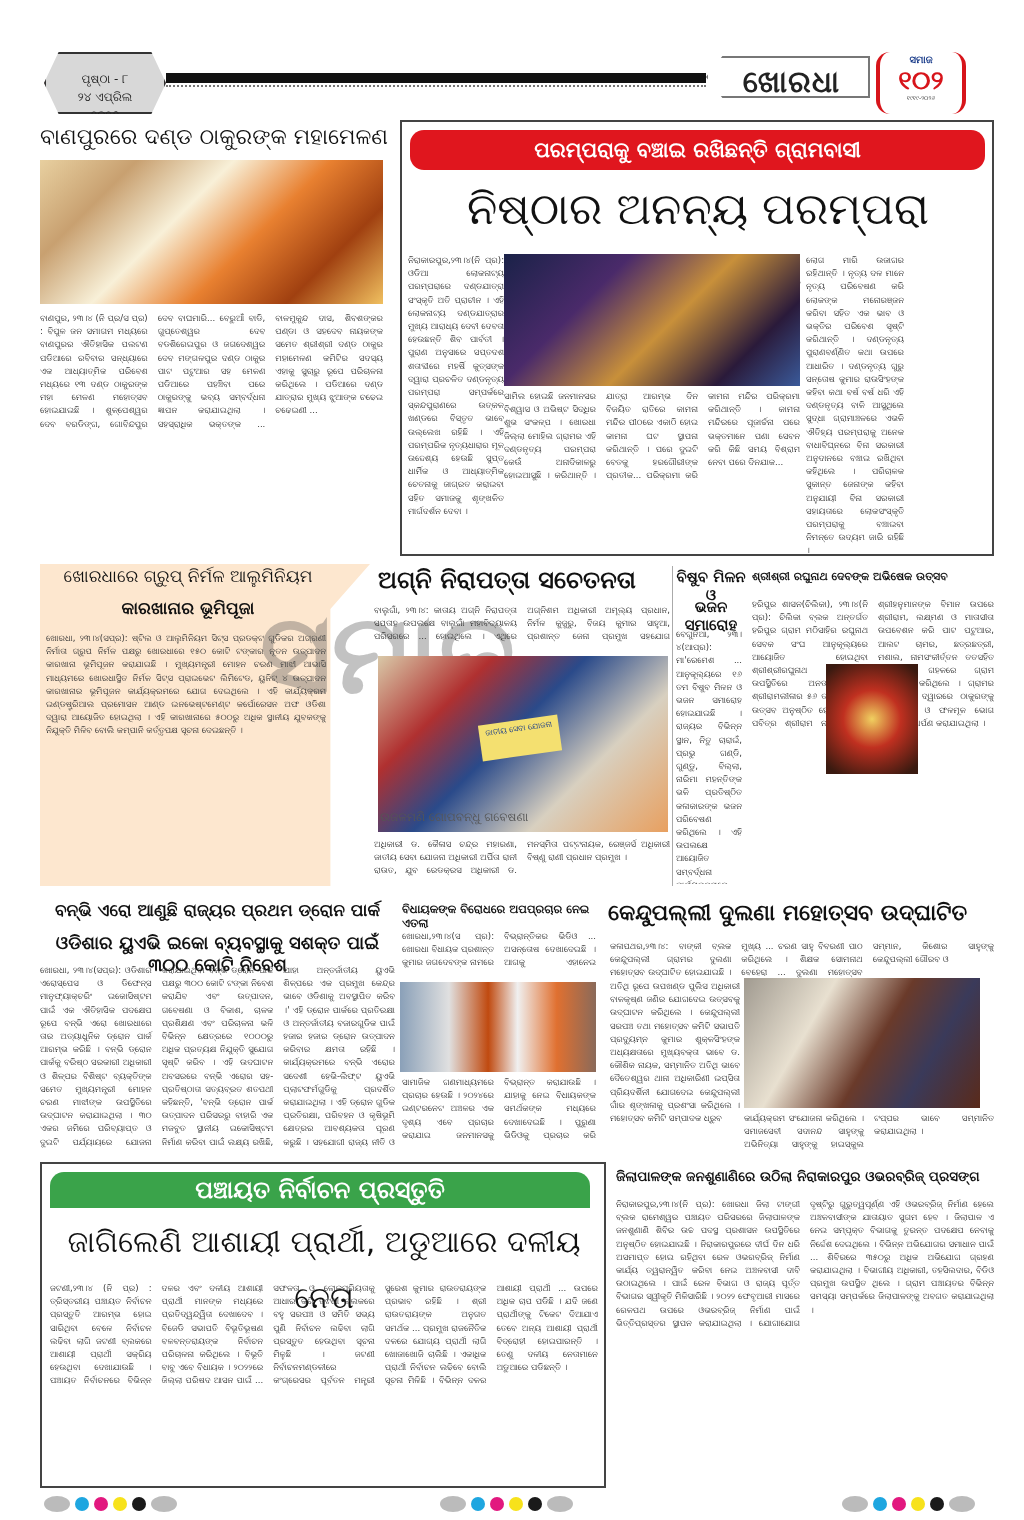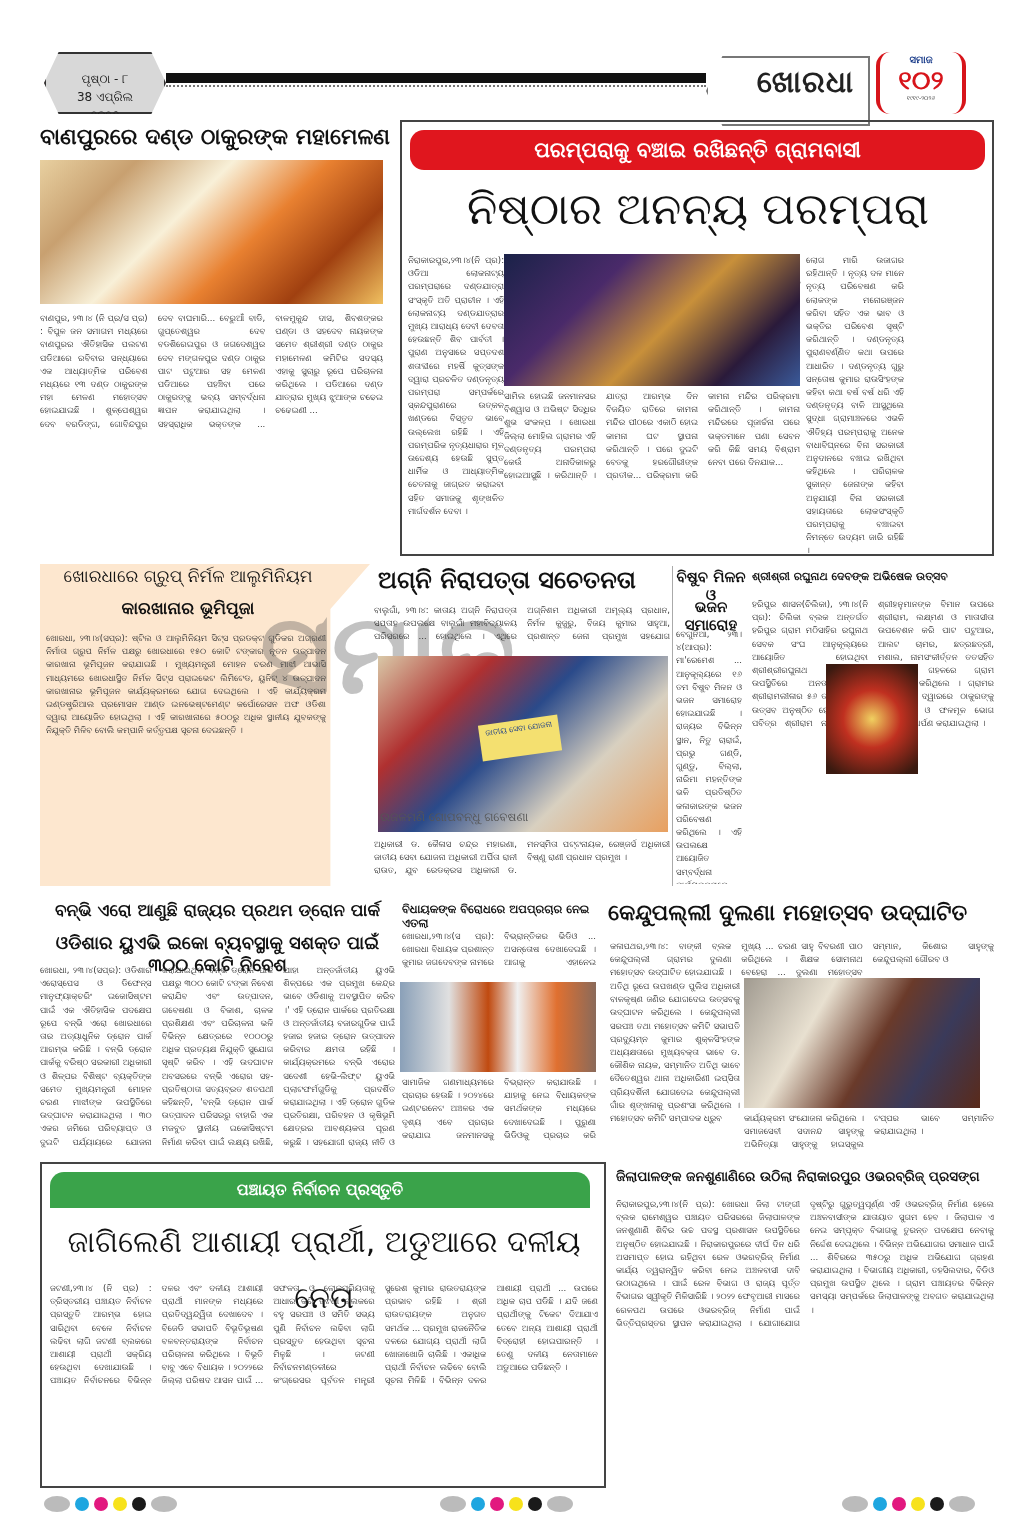--- a/index.html
+++ b/index.html
@@ -4,21 +4,21 @@
 <style>
   * { box-sizing: border-box; margin: 0; padding: 0; }
   body { width: 1024px; height: 1520px; background: #fff; font-family: "DejaVu Sans", sans-serif; color: #222; position: relative; overflow: hidden; }
   .abs { position: absolute; }
   
   .page-badge { left: 44px; top: 52px; width: 122px; height: 62px; background: #d8d8d8; border: 2px solid #333; clip-path: polygon(12% 0, 88% 0, 100% 50%, 88% 100%, 12% 100%, 0 50%); text-align: center; font-size: 12px; line-height: 18px; padding-top: 16px; }
   .badge-red-l { left: 44px; top: 62px; width: 20px; height: 42px; background: #d7141a; clip-path: polygon(100% 0, 0 50%, 100% 100%); }
   .badge-red-r { left: 146px; top: 62px; width: 20px; height: 42px; background: #d7141a; clip-path: polygon(0 0, 100% 50%, 0 100%); }
   .header-rule { left: 166px; top: 73px; width: 540px; height: 10px; background: #111; }
   .header-dots { left: 166px; top: 85px; width: 540px; height: 3px; border-top: 2px dotted #777; }
-  .section-tab { left: 706px; top: 56px; width: 164px; height: 70px; border: 2px solid #777; border-radius: 0 0 0 0; clip-path: polygon(10% 0, 100% 0, 100% 100%, 10% 100%, 0 50%); background: #fff; font-family: "DejaVu Serif", serif; font-size: 30px; font-weight: bold; text-align: right; padding: 6px 14px 0 0; letter-spacing: 1px; color: #222; }
+  .section-tab { left: 706px; top: 56px; width: 164px; height: 42px; border: 2px solid #777; border-radius: 0 0 0 0; clip-path: polygon(10% 0, 100% 0, 100% 100%, 10% 100%, 0 50%); background: #fff; font-family: "DejaVu Serif", serif; font-size: 30px; font-weight: bold; text-align: right; padding: 6px 28px 0 0; letter-spacing: 1px; color: #222; }
   .logo { left: 876px; top: 52px; width: 90px; height: 62px; border-left: 4px solid #d7141a; border-right: 4px solid #d7141a; border-radius: 14px; text-align: center; }
   .logo-top { font-size: 10px; color: #1a3c8a; font-weight: bold; margin-top: 2px; }
   .logo-num { font-size: 26px; color: #d7141a; font-weight: bold; line-height: 28px; }
   .logo-yrs { font-size: 6px; color: #333; }
   
   .headline { font-family: "DejaVu Sans", sans-serif; color: #111; }
   .photo { background: linear-gradient(135deg, #caa163 0%, #8a4a2a 35%, #e8d5a0 60%, #6b3a22 100%); }
   .photo.night { background: linear-gradient(135deg, #1a2248 0%, #4a2a6a 30%, #c8903a 55%, #2a1a3a 80%, #3a5a9a 100%); }
   .photo.day { background: linear-gradient(135deg, #d9c9a8 0%, #b03030 25%, #2a4a8a 45%, #d8d0c0 70%, #e8a060 100%); }
   .photo.shrine { background: radial-gradient(circle at 50% 50%, #f0d060 0%, #c03020 40%, #3a1a10 90%); }
@@ -37,33 +37,33 @@
   .regmarks { display: flex; align-items: center; gap: 3px; }
   .watermark { font-size: 110px; color: rgba(80,80,80,0.35); font-weight: bold; }
 </style>
 </head>
 <body>
 
 <div class="abs badge-red-l"></div>
 <div class="abs badge-red-r"></div>
 <div class="abs page-badge">
   <div>ପୃଷ୍ଠା - ୮</div>
-  <div>38 ଏପ୍ରିଲ</div>
+  <div>୨୪ ଏପ୍ରିଲ</div>
   <div>୨୦୨୬</div>
 </div>
 <div class="abs header-rule"></div>
 <div class="abs header-dots"></div>
 <div class="abs section-tab">ଖୋରଧା</div>
 <div class="abs logo">
   <div class="logo-top">ସମାଜ</div>
   <div class="logo-num">୧୦୨</div>
   <div class="logo-yrs">୧୯୧୯-୨୦୨୬</div>
 </div>
 
-<div class="abs headline" style="left:40px;top:124px;width:350px;font-size:22px;font-weight:bold;">ବାଣପୁରରେ ଦଣ୍ଡ ଠାକୁରଙ୍କ ମହାମେଳଣ</div>
+<div class="abs headline" style="left:40px;top:124px;width:350px;font-size:22px;font-weight:normal;">ବାଣପୁରରେ ଦଣ୍ଡ ଠାକୁରଙ୍କ ମହାମେଳଣ</div>
 <div class="abs photo" style="left:40px;top:160px;width:343px;height:144px;background:linear-gradient(135deg,#e8d0a0 0%,#c8a070 20%,#f8f0d8 40%,#e88030 60%,#a04010 80%,#f0c060 100%);"></div>
 <div class="abs body-text cols3" style="left:40px;top:312px;width:343px;height:240px;">ବାଣପୁର, ୨୩।୪ (ନି ପ୍ର/ସ ପ୍ର) : ବିପୁଳ ଜନ ସମାଗମ ମଧ୍ୟରେ ବାଣପୁରର ଐତିହାସିକ ପଲଟଣ ପଡିଆରେ ରବିବାର ସନ୍ଧ୍ୟାରେ ଏକ ଆଧ୍ୟାତ୍ମିକ ପରିବେଶ ମଧ୍ୟରେ ୧୩ ଦଣ୍ଡ ଠାକୁରଙ୍କ ମହା ମେଳଣ ମହୋତ୍ସବ ହୋଇଯାଇଛି । ଶୁଳ୍ପେଶ୍ୱର ଦେବ ବରଡିଙ୍ଗ, ଗୋବିନ୍ଦପୁର ଦେବ ବାଘମାରି... ବେରୁଆଁ ବାଡି, ଗୁପ୍ତେଶ୍ୱର ଦେବ ବଡଶିରେଇପୁର ଓ ଜଗଦେଶ୍ୱର ଦେବ ମଙ୍ଗଳପୁର ଦଣ୍ଡ ଠାକୁର ପାଟ ପଟୁଆର ସହ ମେଳଣ ପଡିଆରେ ପହଞ୍ଚିବା ପରେ ଠାକୁରଙ୍କୁ ଭବ୍ୟ ସମ୍ବର୍ଦ୍ଧନା ଜ୍ଞାପନ କରାଯାଇଥିଲା । ସହସ୍ରାଧିକ ଭକ୍ତଙ୍କ ... ବାଳମୁକୁନ୍ଦ ଦାସ, ଶିବଶଙ୍କର ପଣ୍ଡା ଓ ସହଦେବ ନାୟକଙ୍କ ସମେତ ଶ୍ରୀଶ୍ରୀ ଦଣ୍ଡ ଠାକୁର ମହାମେଳଣ କମିଟିର ସଦସ୍ୟ ଏହାକୁ ସୁଚାରୁ ରୂପେ ପରିଚାଳନା କରିଥିଲେ । ପଡିଆରେ ଦଣ୍ଡ ଯାତ୍ରାର ମୁଖ୍ୟ ଝୁଆଙ୍କ ଚଢେଇ ଚଢେଇଣୀ ...</div>
 
 <div class="abs box" style="left:400px;top:120px;width:594px;height:436px;"></div>
 <div class="abs red-banner" style="left:410px;top:130px;width:575px;height:40px;font-size:21px;line-height:40px;">ପରମ୍ପରାକୁ ବଞ୍ଚାଇ ରଖିଛନ୍ତି ଗ୍ରାମବାସୀ</div>
 <div class="abs headline" style="left:408px;top:178px;width:580px;font-size:44px;line-height:62px;text-align:center;">ନିଷ୍ଠାର ଅନନ୍ୟ ପରମ୍ପରା ଦଣ୍ଡଯାତ୍ରା</div>
 <div class="abs body-text" style="left:408px;top:254px;width:96px;height:296px;">ନିରାକାରପୁର,୨୩।୪(ନି ପ୍ର): ଓଡିଆ ଲୋକନାଟ୍ୟ ପରମ୍ପରାରେ ଦଣ୍ଡଯାତ୍ରା ସଂସ୍କୃତି ଅତି ପ୍ରାଚୀନ । ଏହି ଲୋକନାଟ୍ୟ ଦଣ୍ଡଯାତ୍ରାର ମୁଖ୍ୟ ଆରାଧ୍ୟ ଦେବୀ ଦେବତା ହେଉଛନ୍ତି ଶିବ ପାର୍ବତୀ । ପୁରାଣ ଅନୁସାରେ ସପ୍ତଦଶ ଶତାବ୍ଦୀରେ ମହର୍ଷି କୁତ୍ସଙ୍କ ଦ୍ୱାରା ପ୍ରଚଳିତ ଦଣ୍ଡନୃତ୍ୟ ପରମ୍ପରା ସମ୍ପର୍କରେ ସ୍କନ୍ଦପୁରାଣରେ ଉତ୍କଳ ଖଣ୍ଡରେ ବିସ୍ତୃତ ଭାବେ ଉଲ୍ଲେଖ ରହିଛି । ଏହି ପରମ୍ପରିକ ନୃତ୍ୟଧାରାର ମୂଳ ଉଦ୍ଦେଶ୍ୟ ହେଉଛି ସୁପ୍ତ ଧାର୍ମିକ ଓ ଆଧ୍ୟାତ୍ମିକ ଚେତନାକୁ ଜାଗ୍ରତ କରାଇବା ସହିତ ସମାଜକୁ ଶୃଙ୍ଖଳିତ ମାର୍ଗଦର୍ଶନ ଦେବା ।</div>
 <div class="abs photo night" style="left:504px;top:254px;width:296px;height:132px;"></div>
 <div class="abs body-text cols3" style="left:504px;top:390px;width:296px;height:162px;">ସାମିଲ ହୋଇଛି ଜନମାନସର ବିଶ୍ୱାସ ଓ ଅଭିଷ୍ଟ ସିଦ୍ଧିର ଶୁଭ ସଂକଳ୍ପ । ଖୋରଧା ଜିଲ୍ଲା ମୋହିଲ ଗ୍ରାମର ଏହି ଦଣ୍ଡନୃତ୍ୟ ପରମ୍ପରା କେଉଁ ଅନାଦିକାଳରୁ ହୋଇଆସୁଛି । କରିଥାନ୍ତି । ଯାତ୍ରା ଆରମ୍ଭ ଦିନ ବିଜୟିତ ରାତିରେ କାମନା ମନ୍ଦିର ପୀଠରେ ଏକାଠି ହୋଇ କାମନା ଘଟ ସ୍ଥାପନା କରିଥାନ୍ତି । ପରେ ଦୁଇଟି ବେତକୁ ହରଗୌରୀଙ୍କ ପ୍ରତୀକ... ପରିକ୍ରମା କରି କାମନା ମନ୍ଦିର ପରିକ୍ରମା କରିଥାନ୍ତି । କାମନା ମନ୍ଦିରରେ ପୂଜାର୍ଚ୍ଚନା ପରେ ଭକ୍ତମାନେ ପଣା ସେବନ କରି କିଛି ସମୟ ବିଶ୍ରାମ ନେବା ପରେ ଦିନଯାକ...</div>
 <div class="abs body-text" style="left:806px;top:254px;width:98px;height:300px;">ଲୋଗ ମାରି ଉଜାଗର ରହିଥାନ୍ତି । ନୃତ୍ୟ ଦଳ ମାନେ ନୃତ୍ୟ ପରିବେଷଣ କରି ଲୋକଙ୍କ ମନୋରଞ୍ଜନ କରିବା ସହିତ ଏକ ଭାବ ଓ ଭକ୍ତିର ପରିବେଶ ସୃଷ୍ଟି କରିଥାନ୍ତି । ଦଣ୍ଡନୃତ୍ୟ ପୁରାଣବର୍ଣ୍ଣିତ କଥା ଉପରେ ଆଧାରିତ । ଦଣ୍ଡନୃତ୍ୟ ଗୁରୁ ସନ୍ତୋଷ କୁମାର ରାଉସିଂହଙ୍କ କହିବା କଥା ବର୍ଷ ବର୍ଷ ଧରି ଏହି ଦଣ୍ଡନୃତ୍ୟ ବାଳି ଆସୁଥିଲେ ସୁଦ୍ଧା ଗ୍ରାମାଞ୍ଚଳରେ ଏଭଳି ଐତିହ୍ୟ ପରମ୍ପରାକୁ ଅନେକ ବାଧାବିଘ୍ନରେ ବିନା ସରକାରୀ ଅନୁଦାନରେ ବଞ୍ଚାଇ ରଖିଥିବା କହିଥିଲେ । ପରିଚାଳକ ସୁକାନ୍ତ ଜେନାଙ୍କ କହିବା ଅନୁଯାୟୀ ବିନା ସରକାରୀ ସହାୟତାରେ ଲୋକସଂସ୍କୃତି ପରମ୍ପରାକୁ ବଞ୍ଚାଇବା ନିମନ୍ତେ ଉଦ୍ୟମ ଜାରି ରହିଛି ।</div>
@@ -99,21 +99,21 @@
 <div class="abs photo office" style="left:400px;top:982px;width:196px;height:90px;"></div>
 <div class="abs body-text cols2" style="left:402px;top:1076px;width:194px;height:76px;">ସାମାଜିକ ଗଣମାଧ୍ୟମରେ ପ୍ରଚାର ହେଉଛି । ୨୦୨୪ରେ ଇଣ୍ଟରନେଟ ଅଞ୍ଚଳର ଏକ ଦୃଶ୍ୟ ଏବେ ପ୍ରଚାର କରାଯାଇ ଜନମାନସକୁ ବିଭ୍ରାନ୍ତ କରାଯାଉଛି । ଯାହାକୁ ନେଇ ବିଧାୟକଙ୍କ ସମର୍ଥକଙ୍କ ମଧ୍ୟରେ ଦେଖାଦେଇଛି । ପୁରୁଣା ଭିଡିଓକୁ ପ୍ରଚାର କରି ବିଧାୟକଙ୍କ ସମ୍ମାନହାନୀ ଉଦ୍ୟମ କରିଥିବା ବ୍ୟକ୍ତିବିଶେଷଙ୍କ ବିରୋଧରେ କାର୍ଯ୍ୟାନୁଷ୍ଠାନ ପାଇଁ ସାଇବର ଥାନାରେ ଏତଲା ଦିଆଯାଇଛି ।</div>
 
 <div class="abs headline" style="left:608px;top:900px;width:390px;font-size:22px;font-weight:bold;">କେନ୍ଦୁପଲ୍ଲୀ ଦୁଲଣା ମହୋତ୍ସବ ଉଦ୍‌ଘାଟିତ</div>
 <div class="abs body-text cols3" style="left:610px;top:940px;width:384px;height:40px;">କଳାପଥର,୨୩।୪: ବାଙ୍କୀ ବ୍ଲକ କେନ୍ଦୁପଲ୍ଲୀ ଗ୍ରାମର ଦୁଲଣା ମହୋତ୍ସବ ଉଦ୍‌ଘାଟିତ ହୋଇଯାଇଛି । ମୁଖ୍ୟ ... ଚରଣ ସାହୁ ବିବରଣୀ ପାଠ କରିଥିଲେ । ଶିକ୍ଷକ ସୋମନାଥ ବେହେରା ... ଦୁଲଣା ମହୋତ୍ସବ ସମ୍ମାନ, କିଶୋର ସାହୁଙ୍କୁ କେନ୍ଦୁପଲ୍ଲୀ ଗୌରବ ଓ</div>
 <div class="abs body-text" style="left:610px;top:980px;width:130px;height:168px;">ଅତିଥି ରୂପେ ଉପଖଣ୍ଡ ପୁଲିସ ଅଧିକାରୀ ବାଳକୃଷ୍ଣ ଜଣିର ଯୋଗଦେଇ ଉତ୍ସବକୁ ଉଦ୍‌ଘାଟନ କରିଥିଲେ । କେନ୍ଦୁପଲ୍ଲୀ ସରପଞ୍ଚ ତଥା ମହୋତ୍ସବ କମିଟି ସଭାପତି ପ୍ରଦ୍ୟୁମ୍ନ କୁମାର ଶୁକ୍ଳସିଂହଙ୍କ ଅଧ୍ୟକ୍ଷତାରେ ମୁଖ୍ୟବକ୍ତା ଭାବେ ଡ. କୌଶିକ ନାୟକ, ସମ୍ମାନିତ ଅତିଥି ଭାବେ ଦୈତେଶ୍ୱର ଥାନା ଅଧିକାରିଣୀ ଇପ୍ସିତା ପ୍ରିୟଦର୍ଶିନୀ ଯୋଗଦେଇ କେନ୍ଦୁପଲ୍ଲୀ ଗାଁର ଶୃଙ୍ଖଳାକୁ ପ୍ରଶଂସା କରିଥିଲେ । ମହୋତ୍ସବ କମିଟି ସମ୍ପାଦକ ଧ୍ରୁବ</div>
 <div class="abs photo stage" style="left:744px;top:978px;width:236px;height:130px;"></div>
 <div class="abs body-text cols2" style="left:744px;top:1112px;width:250px;height:40px;">କାର୍ଯ୍ୟକ୍ରମ ସଂଯୋଜନା କରିଥିଲେ । ସମାଜସେବୀ ସଦାନନ୍ଦ ସାହୁଙ୍କୁ ଅଭିନିତ୍ୟା ସାହୁଙ୍କୁ ହାଇସ୍କୁଲ ଟପ୍ପର ଭାବେ ସମ୍ମାନିତ କରାଯାଇଥିଲା ।</div>
 
 <div class="abs box" style="left:40px;top:1162px;width:566px;height:326px;"></div>
-<div class="abs green-banner" style="left:50px;top:1172px;width:540px;height:36px;font-size:16px;line-height:36px;">ପଞ୍ଚାୟତ ନିର୍ବାଚନ ପ୍ରସ୍ତୁତି</div>
+<div class="abs green-banner" style="left:50px;top:1172px;width:540px;height:36px;font-size:24px;line-height:36px;">ପଞ୍ଚାୟତ ନିର୍ବାଚନ ପ୍ରସ୍ତୁତି</div>
 <div class="abs headline" style="left:50px;top:1214px;width:548px;font-size:30px;line-height:56px;text-align:center;">ଜାଗିଲେଣି ଆଶାୟୀ ପ୍ରାର୍ଥୀ, ଅଡୁଆରେ ଦଳୀୟ ନେତା</div>
 <div class="abs body-text" style="left:50px;top:1282px;width:548px;height:200px;column-count:5;column-gap:10px;">ଜଟଣୀ,୨୩।୪ (ନି ପ୍ର) : ତ୍ରିସ୍ତରୀୟ ପଞ୍ଚାୟତ ନିର୍ବାଚନ ପ୍ରସ୍ତୁତି ଆରମ୍ଭ ହୋଇ ସାରିଥିବା ବେଳେ ନିର୍ବାଚନ ଲଢିବା ଲାଗି ଜଟଣୀ ବ୍ଲକରେ ଆଶାୟୀ ପ୍ରାର୍ଥୀ ସକ୍ରିୟ ହେଉଥିବା ଦେଖାଯାଉଛି । ପଞ୍ଚାୟତ ନିର୍ବାଚନରେ ବିଭିନ୍ନ ଦଳର ଏବଂ ଦଳୀୟ ଆଶାୟୀ ପ୍ରାର୍ଥୀ ମାନଙ୍କ ମଧ୍ୟରେ ପ୍ରତିଦ୍ୱନ୍ଦ୍ୱିତା ଦେଖାଦେବ । ବିଜେଡି ସଭାପତି ବିଭୂତିଭୂଷଣ ବଳବନ୍ତରାୟଙ୍କ ନିର୍ବାଚନ ପରିଚାଳନା କରିଥିଲେ । ବିଭୂତି ବାବୁ ଏବେ ବିଧାୟକ । ୨୦୨୨ରେ ଜିଲ୍ଲା ପରିଷଦ ଆସନ ପାଇଁ ... ସଫଳତା ଓ ଲୋକପ୍ରିୟତାକୁ ଆଧାର କରି ଜଟଣୀ ବ୍ଲକରେ ବହୁ ସରପଞ୍ଚ ଓ ସମିତି ସଭ୍ୟ ପୁଣି ନିର୍ବାଚନ ଲଢିବା ଲାଗି ପ୍ରସ୍ତୁତ ହେଉଥିବା ସୂଚନା ମିଳୁଛି । ଜଟଣୀ ନିର୍ବାଚନମଣ୍ଡଳୀରେ କଂଗ୍ରେସର ପୂର୍ବତନ ମନ୍ତ୍ରୀ ସୁରେଶ କୁମାର ରାଉତରାୟଙ୍କ ପ୍ରଭାବ ରହିଛି । ଶ୍ରୀ ରାଉତରାୟଙ୍କ ଅନୁଗତ ସମର୍ଥକ ... ପ୍ରମୁଖ ରାଜନୈତିକ ଦଳରେ ଯୋଗ୍ୟ ପ୍ରାର୍ଥୀ ଲାଗି ଖୋଜାଖୋଜି ଚାଲିଛି । ଏକାଧିକ ପ୍ରାର୍ଥୀ ନିର୍ବାଚନ ଲଢିବେ ବୋଲି ସୂଚନା ମିଳିଛି । ବିଭିନ୍ନ ଦଳର ଆଶାୟୀ ପ୍ରାର୍ଥୀ ... ଉପରେ ଅଧିକ ଚାପ ପଡିଛି । ଯଦି ଜଣେ ପ୍ରାର୍ଥୀଙ୍କୁ ଟିକେଟ ଦିଆଯାଏ ତେବେ ଅନ୍ୟ ଆଶାୟୀ ପ୍ରାର୍ଥୀ ବିଦ୍ରୋହୀ ହୋଇପାରନ୍ତି । ତେଣୁ ଦଳୀୟ ନେତାମାନେ ଅଡୁଆରେ ପଡିଛନ୍ତି ।</div>
 
 <div class="abs headline" style="left:616px;top:1168px;width:380px;font-size:13.5px;font-weight:bold;">ଜିଲାପାଳଙ୍କ ଜନଶୁଣାଣିରେ ଉଠିଲା ନିରାକାରପୁର ଓଭରବ୍ରିଜ୍ ପ୍ରସଙ୍ଗ</div>
 <div class="abs body-text cols2" style="left:616px;top:1198px;width:378px;height:292px;">ନିରାକାରପୁର,୨୩।୪(ନି ପ୍ର): ଖୋରଧା ଜିଲା ଟାଙ୍ଗୀ ବ୍ଲକ ରାମେଶ୍ୱର ପଞ୍ଚାୟତ ପରିସରରେ ଜିଲାପାଳଙ୍କ ଜନଶୁଣାଣି ଶିବିର ଉଚ୍ଚ ପଦସ୍ଥ ପ୍ରଶାସନ ଉପସ୍ଥିତିରେ ଅନୁଷ୍ଠିତ ହୋଇଯାଇଛି । ନିରାକାରପୁରରେ ଦୀର୍ଘ ଦିନ ଧରି ଅସମାପ୍ତ ହୋଇ ରହିଥିବା ରେଳ ଓଭରବ୍ରିଜ୍ ନିର୍ମାଣ କାର୍ଯ୍ୟ ତ୍ୱରାନ୍ୱିତ କରିବା ନେଇ ଅଞ୍ଚଳବାସୀ ଦାବି ଉଠାଇଥିଲେ । ପାଇଁ ରେଳ ବିଭାଗ ଓ ରାଜ୍ୟ ପୂର୍ତ୍ତ ବିଭାଗର ସ୍ୱୀକୃତି ମିଳିସାରିଛି । ୨୦୨୨ ଫେବୃଆରୀ ମାସରେ ରେଳପଥ ଉପରେ ଓଭରବ୍ରିଜ୍ ନିର୍ମାଣ ପାଇଁ ଭିତ୍ତିପ୍ରସ୍ତର ସ୍ଥାପନ କରାଯାଇଥିଲା । ଯୋଗାଯୋଗ ଦୃଷ୍ଟିରୁ ଗୁରୁତ୍ୱପୂର୍ଣ୍ଣ ଏହି ଓଭରବ୍ରିଜ୍ ନିର୍ମାଣ ହେଲେ ଅଞ୍ଚଳବାସୀଙ୍କ ଯାତାୟାତ ସୁଗମ ହେବ । ଜିଲାପାଳ ଏ ନେଇ ସମ୍ପୃକ୍ତ ବିଭାଗକୁ ତୁରନ୍ତ ପଦକ୍ଷେପ ନେବାକୁ ନିର୍ଦ୍ଦେଶ ଦେଇଥିଲେ । ବିଭିନ୍ନ ଅଭିଯୋଗର ସମାଧାନ ପାଇଁ ... ଶିବିରରେ ୩୫୦ରୁ ଅଧିକ ଅଭିଯୋଗ ଗ୍ରହଣ କରାଯାଇଥିଲା । ବିଭାଗୀୟ ଅଧିକାରୀ, ତହସିଲଦାର, ବିଡିଓ ପ୍ରମୁଖ ଉପସ୍ଥିତ ଥିଲେ । ଗ୍ରାମ ପଞ୍ଚାୟତର ବିଭିନ୍ନ ସମସ୍ୟା ସମ୍ପର୍କରେ ଜିଲାପାଳଙ୍କୁ ଅବଗତ କରାଯାଇଥିଲା ।</div>
 
 <div class="abs regmarks" style="left:44px;top:1496px;">
   <span class="dot grey"></span>
   <span class="dot" style="background:#1ea6e0"></span>
   <span class="dot" style="background:#e2187f"></span>

